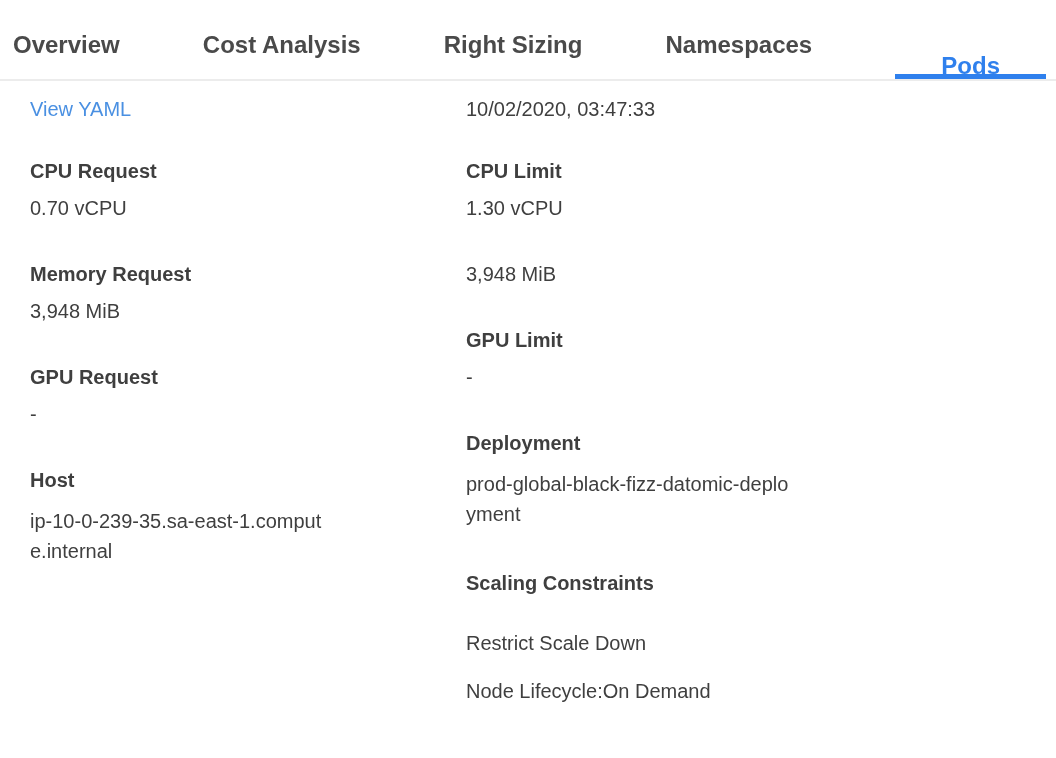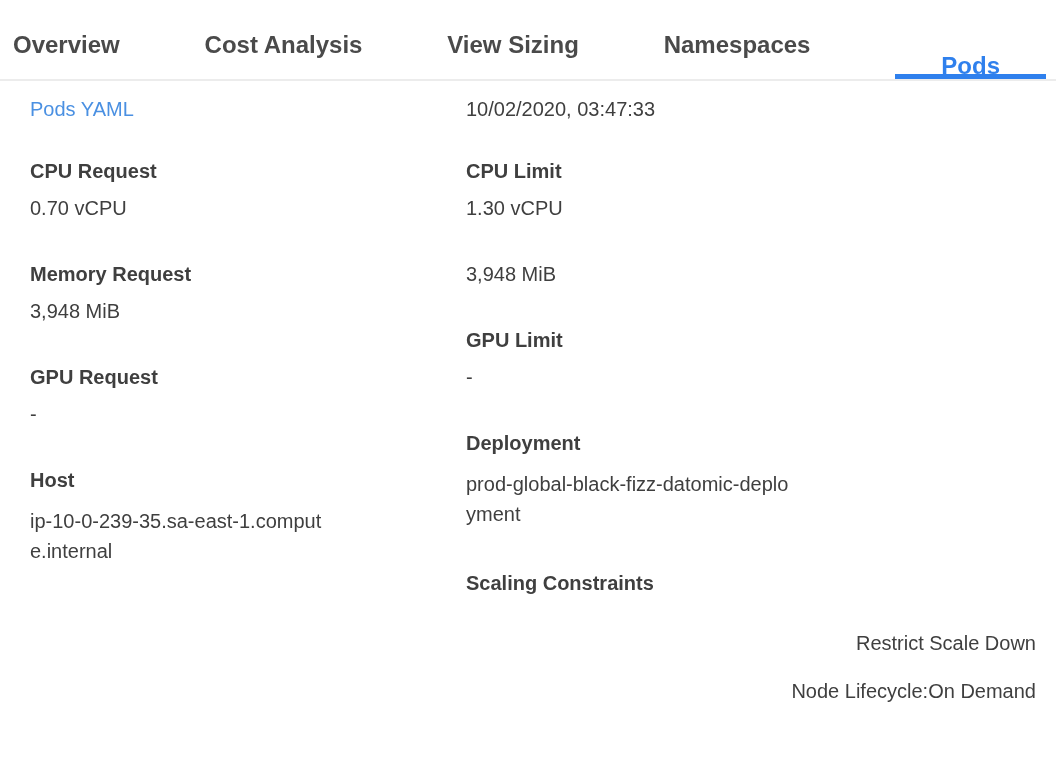--- a/index.html
+++ b/index.html
@@ -106,51 +106,50 @@
   .scaling-heading {
     font-weight: 700;
     line-height: 23px;
     margin-bottom: 37px;
     color: var(--text-dark, #3f3f3f);
   }
   .scaling-item {
     line-height: 23px;
     margin-bottom: 25px;
     color: var(--text-dark, #3f3f3f);
-    text-align: right;
   }
 </style>
 </head>
 <body>
 
 <div class="screen">
 
   <nav class="tabbar">
     <div class="tab">
       <span>Overview</span>
     </div>
     <div class="tab">
       <span>Cost Analysis</span>
     </div>
     <div class="tab">
-      <span>View Sizing</span>
+      <span>Right Sizing</span>
     </div>
     <div class="tab">
       <span>Namespaces</span>
     </div>
     <div class="tab active">
       <span>Pods</span>
     </div>
   </nav>
 
   <main class="content">
 
     <div class="col-left">
       <div class="toprow">
-        <a class="link">Pods YAML</a>
+        <a class="link">View YAML</a>
       </div>
 
       <div class="field">
         <div class="label">CPU Request</div>
         <div class="value">0.70 vCPU</div>
       </div>
 
       <div class="field">
         <div class="label">Memory Request</div>
         <div class="value">3,948 MiB</div>

